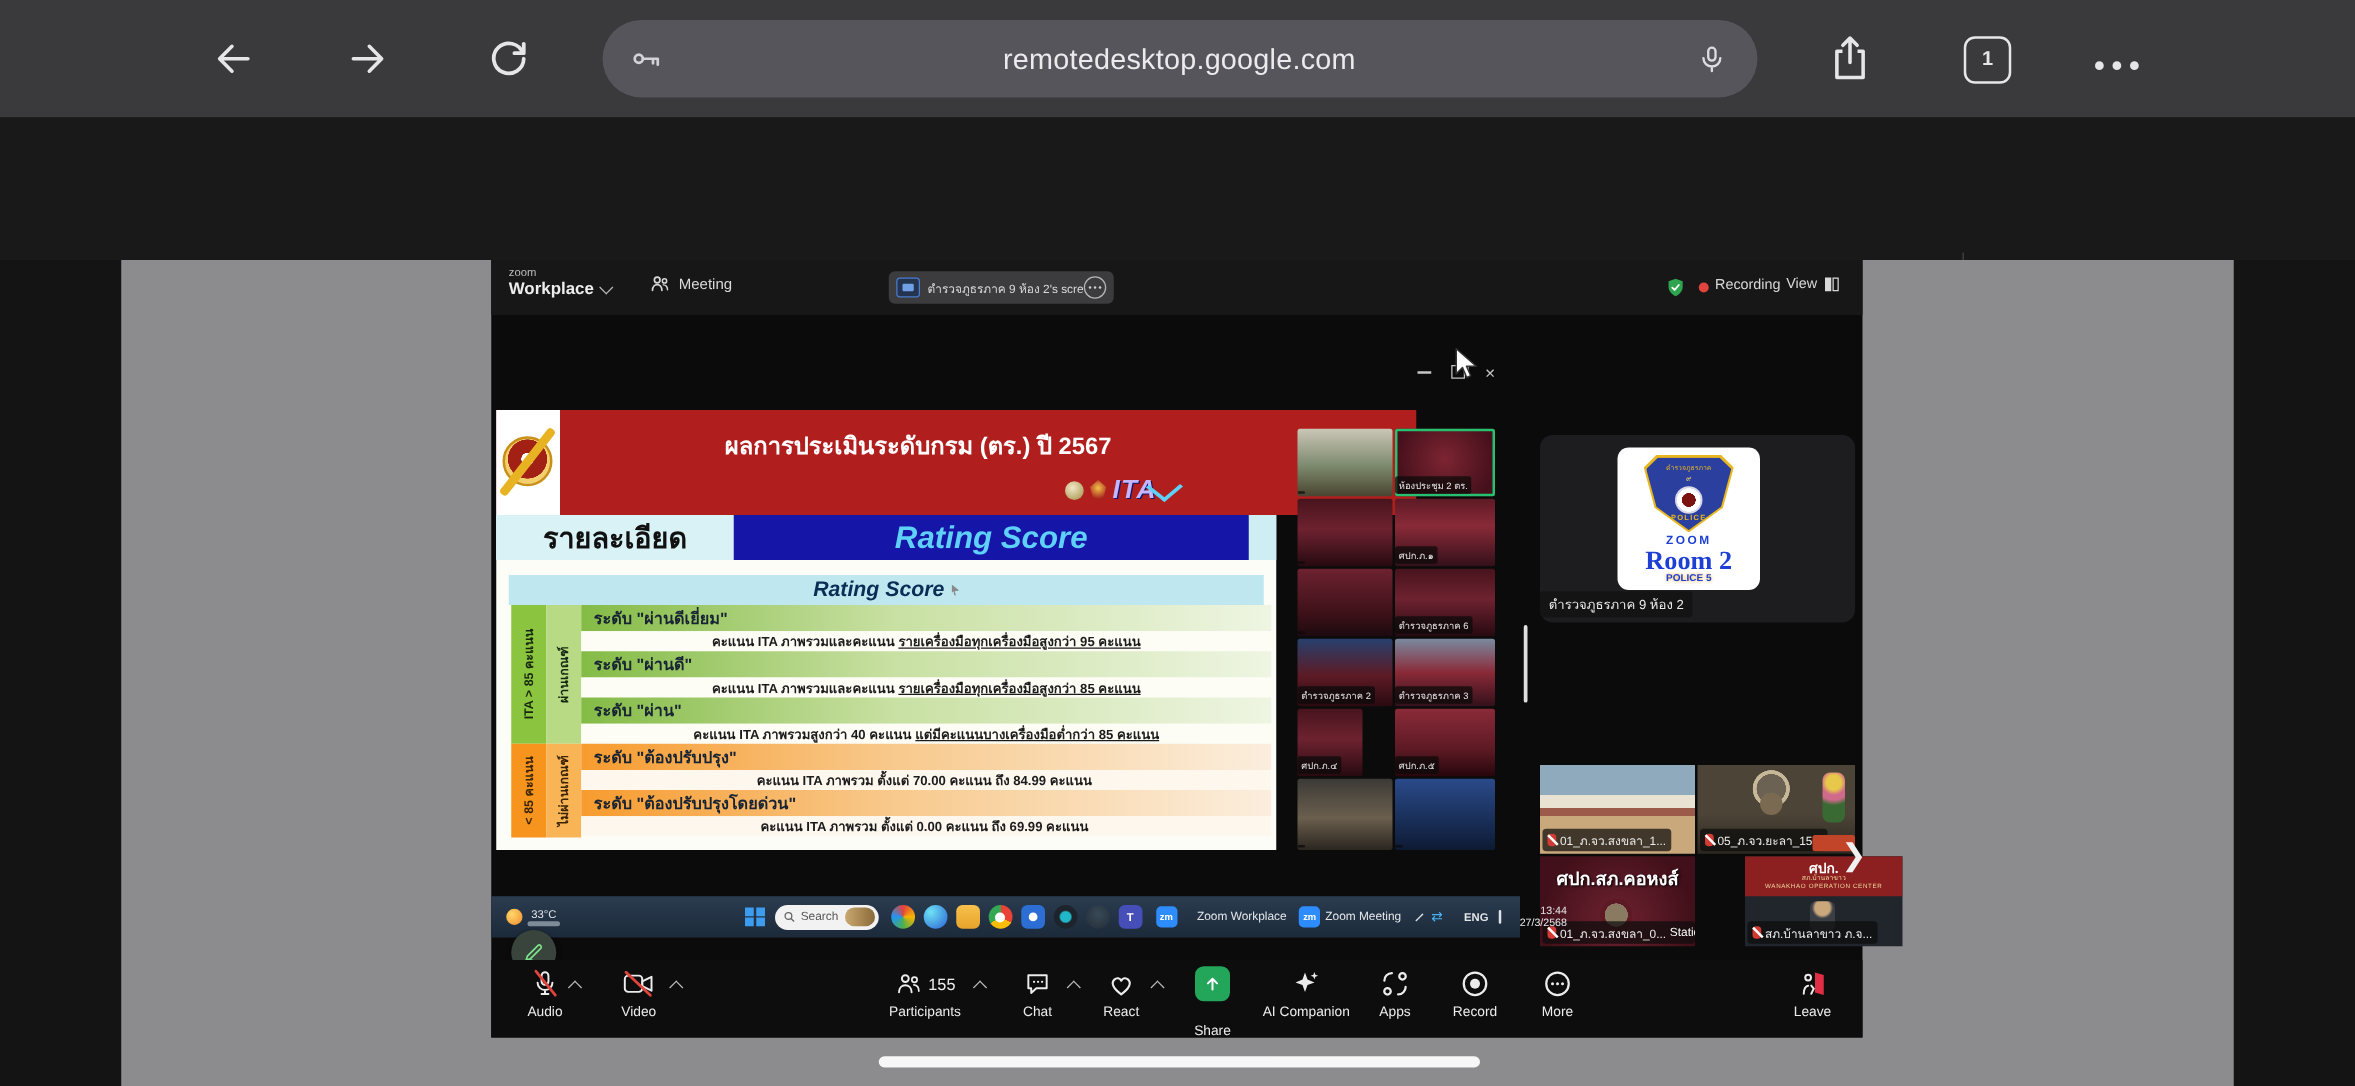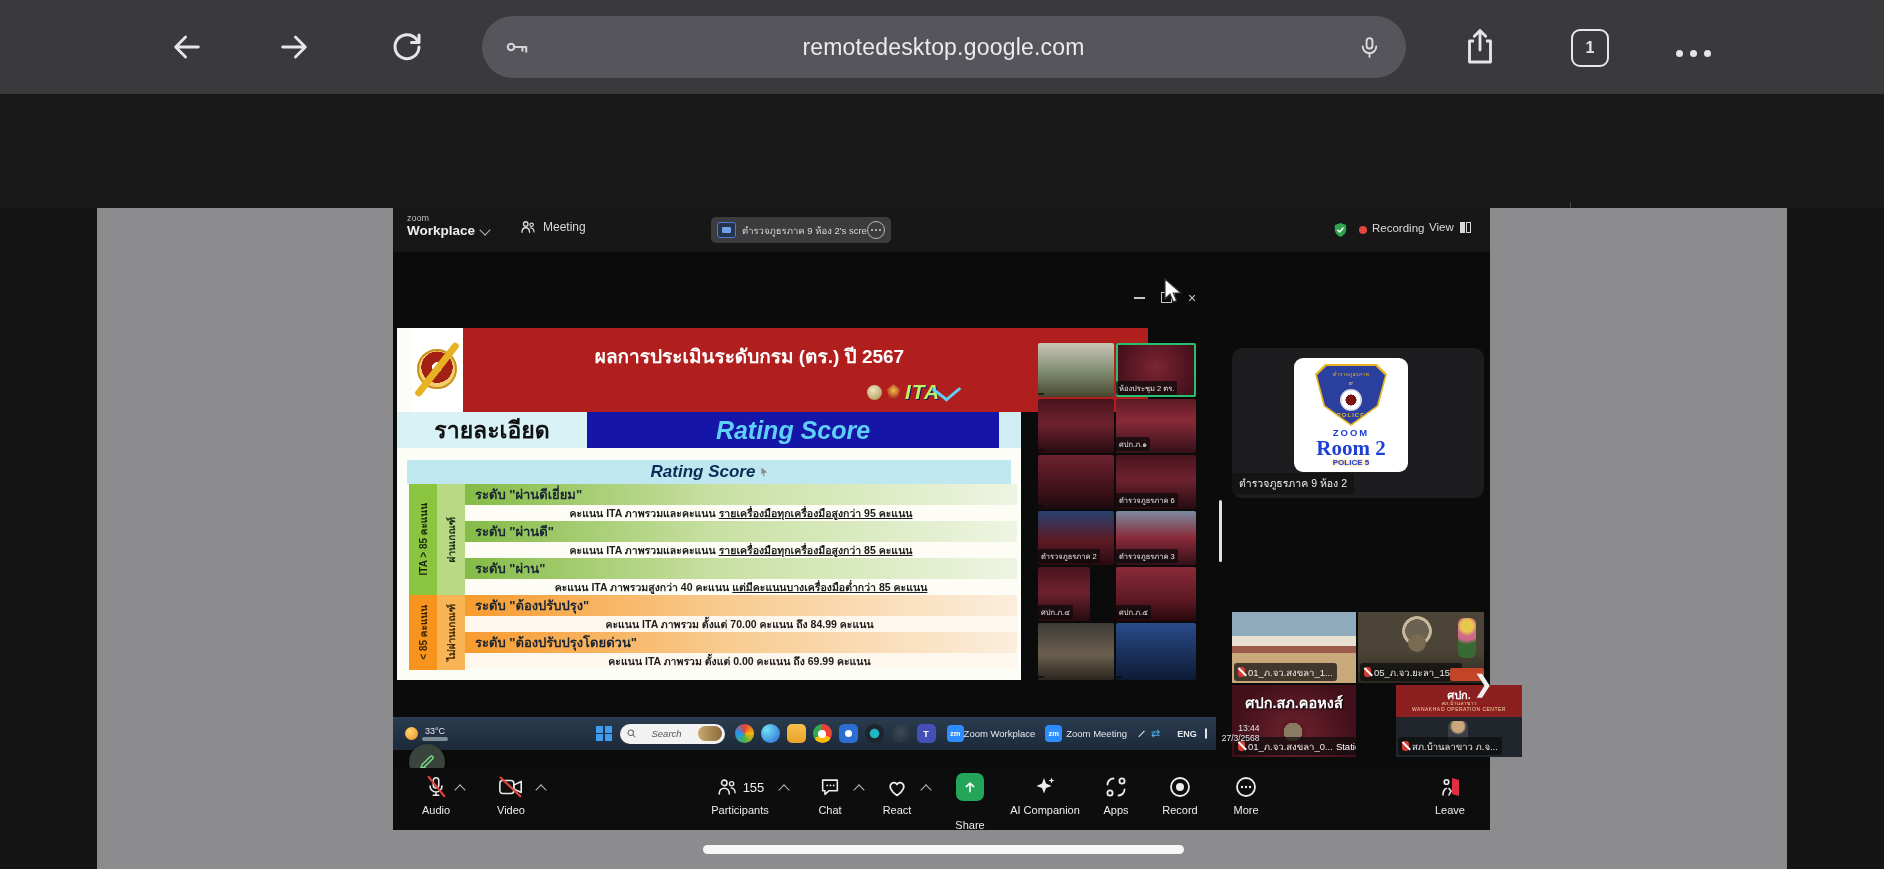--- a/index.html
+++ b/index.html
@@ -210,30 +210,30 @@
     </div>
 
     <div class="abs" style="left:741px;top:84px;display:flex;gap:16px;align-items:center;">
       <span style="width:11px;height:2px;background:#c6c6c6;"></span>
       <span class="i-restore"></span>
       <span style="color:#c6c6c6;font-size:14px;line-height:10px;">×</span>
     </div>
 
     <div class="abs slide">
 
-      <div class="abs" style="left:15px;top:0;width:736px;height:84px;background:#b01f1e;">
+      <div class="abs" style="left:0;top:0;width:736px;height:84px;background:#b01f1e;">
         <div class="abs" style="left:0;top:0;width:51px;height:84px;background:#fff;">
           <div class="abs" style="left:5px;top:21px;width:40px;height:40px;border-radius:50%;background:radial-gradient(circle at 50% 45%,#fff 0 18%,#a32015 19% 58%,#f3cf6e 59% 75%,#e8b323 76% 100%);border:2px solid #c89018;box-sizing:border-box;"></div>
           <div class="abs" style="left:-8px;top:38px;width:66px;height:7px;background:#e8b323;transform:rotate(-52deg);border-radius:3px;"></div>
         </div>
         <div class="abs" style="left:51px;top:13px;width:573px;text-align:center;color:#fff;font-weight:700;font-size:19px;">ผลการประเมินระดับกรม (ตร.) ปี 2567</div>
         <div class="abs" style="left:455px;top:52px;display:flex;align-items:center;gap:5px;">
           <span style="width:15px;height:15px;border-radius:50%;background:radial-gradient(circle at 40% 35%,#f2e7c8,#b9a86a 70%,#8a7a40);"></span>
           <span style="width:13px;height:16px;background:radial-gradient(circle at 50% 40%,#f3c24a,#a8231c 75%);clip-path:polygon(50% 0,100% 35%,80% 100%,20% 100%,0 35%);"></span>
-          <span style="font-style:italic;font-weight:800;font-size:21px;color:#bef264;letter-spacing:1px;text-shadow:1px 1px 0 #0a1770;">ITA</span>
+          <span style="font-style:italic;font-weight:800;font-size:21px;color:#c4b5fd;letter-spacing:1px;text-shadow:1px 1px 0 #0a1770;">ITA</span>
           <span style="width:16px;height:16px;margin-left:-8px;border-right:3px solid #5fd0f8;border-bottom:3px solid #5fd0f8;transform:rotate(38deg) skewX(-12deg);margin-top:-6px;"></span>
         </div>
       </div>
 
       <div class="abs" style="left:0;top:84px;width:624px;height:36px;background:#cfeef4;">
         <div class="abs flexc" style="left:0;top:0;width:190px;height:36px;background:#d9f2f6;color:#111;font-weight:600;font-size:23px;">รายละเอียด</div>
         <div class="abs flexc" style="left:190px;top:0;width:412px;height:36px;background:#1515a8;color:#5fd0f8;font-style:italic;font-weight:800;font-size:25px;">Rating Score</div>
       </div>
 
       <div class="abs flexc" style="left:10px;top:132px;width:604px;height:24px;background:#bfe7f0;color:#0a2c55;font-style:italic;font-weight:800;font-size:17px;gap:6px;">
@@ -387,42 +387,42 @@
           <span class="ttxt" style="font-size:9px;">33°C</span>
           <span style="width:26px;height:4px;background:#7e8c98;border-radius:2px;margin-top:1px;"></span>
         </span>
       </span>
       <span style="display:inline-grid;grid-template-columns:7px 7px;gap:1.5px;margin-left:148px;">
         <span style="width:7px;height:7px;background:#3b9cf0;"></span>
           <span style="width:7px;height:7px;background:#3b9cf0;"></span>
         <span style="width:7px;height:7px;background:#3b9cf0;"></span>
           <span style="width:7px;height:7px;background:#3b9cf0;"></span>
       </span>
-      <span style="display:flex;align-items:center;margin-left:8px;width:109px;height:20px;background:#f2f2f2;border-radius:10px;padding:0 3px 0 7px;box-sizing:border-box;gap:16px;font-style:italic;">
+      <span style="display:flex;align-items:center;margin-left:8px;width:109px;height:20px;background:#f2f2f2;border-radius:10px;padding:0 3px 0 7px;box-sizing:border-box;gap:5px;">
         <svg width="9" height="9" viewBox="0 0 12 12">
             <circle cx="5" cy="5" r="3.6" stroke="#666" stroke-width="1.4" fill="none"></circle>
             <path d="M8 8l3 3" stroke="#666" stroke-width="1.4"></path>
           </svg>
         <span style="color:#555;font-size:9.5px;flex:1;">Search</span>
         <span style="width:24px;height:15px;border-radius:8px;background:linear-gradient(90deg,#c9a86f,#8a6a3a);"></span>
       </span>
       <span class="appdot" style="margin-left:10px;background:conic-gradient(#e3413c,#f7b500,#4caf50,#2196f3,#e3413c);border-radius:50%;"></span>
       <span class="appdot" style="margin-left:7px;background:radial-gradient(circle at 30% 30%,#6ee2f5,#2a63d4);border-radius:50%;"></span>
       <span class="appdot" style="margin-left:7px;background:linear-gradient(180deg,#f6c14c,#e8a32a);"></span>
       <span class="appdot flexc" style="margin-left:7px;background:conic-gradient(#ea4335 0 33%,#fbbc05 0 66%,#34a853 0 100%);border-radius:50%;">
           <span style="width:8px;height:8px;border-radius:50%;background:#fff;display:block;"></span>
         </span>
       <span class="appdot flexc" style="margin-left:7px;background:#2d6ed4;">
           <span style="width:7px;height:7px;border-radius:50%;background:#fff;display:block;"></span>
         </span>
       <span class="appdot" style="margin-left:7px;background:radial-gradient(circle at 50% 50%,#20b8c8 0 30%,#1e242c 40%);border-radius:50%;"></span>
       <span class="appdot" style="margin-left:7px;background:radial-gradient(circle at 50% 40%,#3a4a58,#222c36);border-radius:50%;border:1px solid #55releases66;box-sizing:border-box;"></span>
       <span class="appdot flexc" style="margin-left:7px;background:#464eb8;color:#fff;font-size:9px;font-weight:700;">T</span>
       <span class="zm" style="margin-left:11px;">zm</span>
-      <span class="ttxt" style="margin-left:0;">Zoom Workplace</span>
+      <span class="ttxt" style="margin-left:16px;">Zoom Workplace</span>
       <span class="zm" style="margin-left:10px;">zm</span>
       <span class="ttxt" style="margin-left:4px;">Zoom Meeting</span>
       <span class="chev up" style="margin-left:14px;border-color:#dfe3e6;"></span>
       <span style="margin-left:9px;color:#4ab3f4;font-size:11px;">⇄</span>
       <svg width="10" height="13" viewBox="0 0 24 30" style="margin-left:8px;">
           <rect x="8.5" y="3" width="7" height="12" rx="3.5" fill="#4ab3f4"></rect>
           <path d="M5 13a7 7 0 0 0 14 0M12 20v5" stroke="#4ab3f4" stroke-width="2.4" fill="none"></path>
         </svg>
       <span class="ttxt" style="margin-left:9px;font-size:9px;font-weight:700;">ENG</span>
       <span style="margin-left:8px;width:11px;height:9px;border:1.3px solid #dfe3e6;border-radius:1px;"></span>

